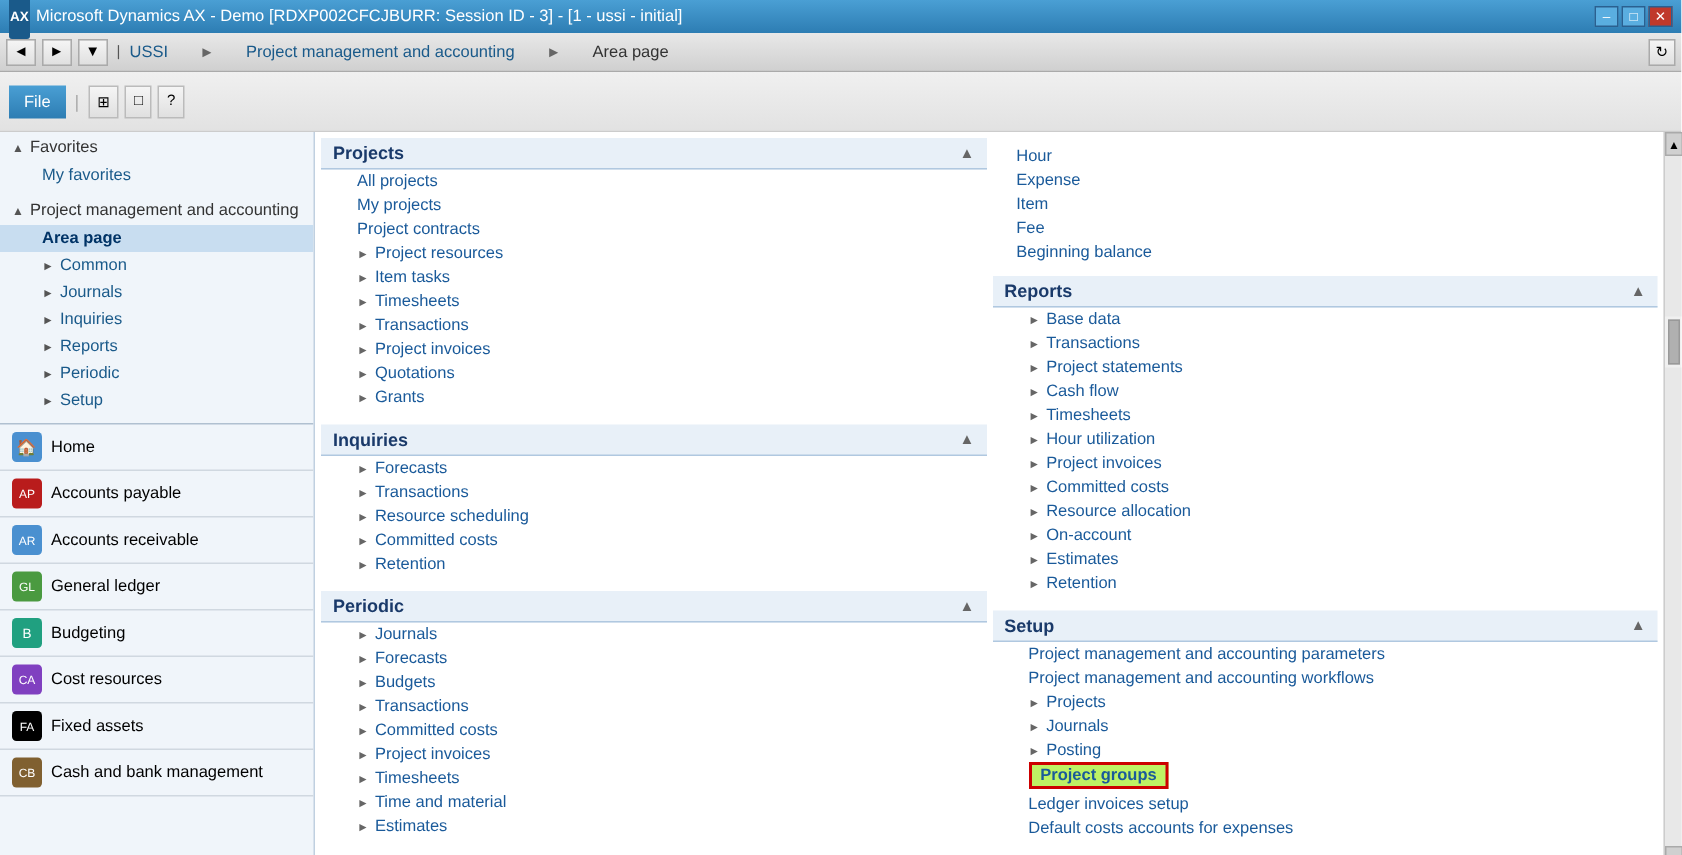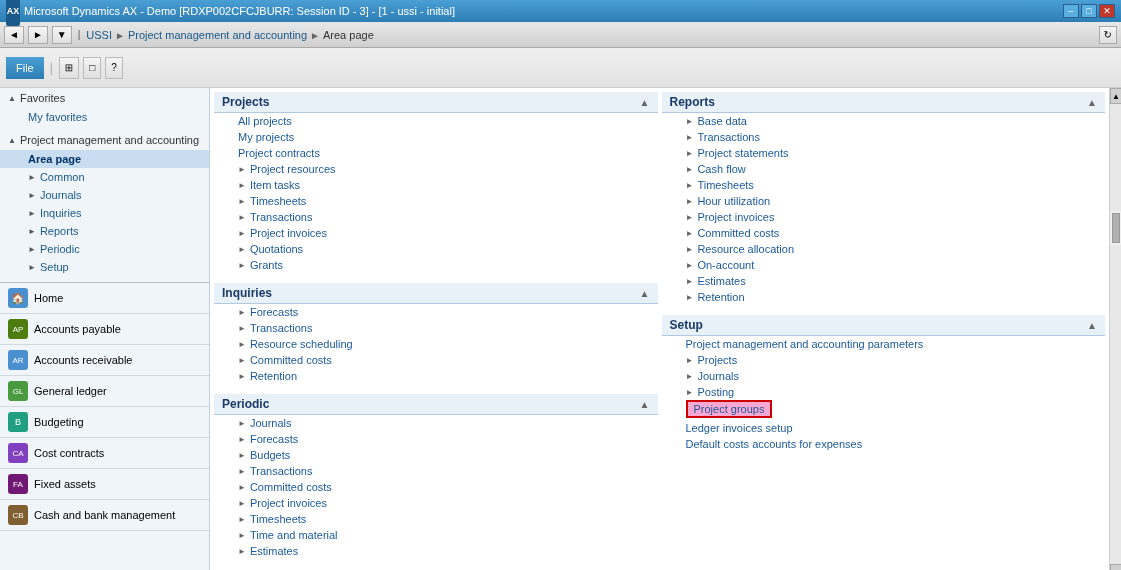--- a/index.html
+++ b/index.html
@@ -26,21 +26,21 @@
     .nav-bar {
       background: linear-gradient(to bottom, #e8e8e8, #d0d0d0);
       height: 26px;
       display: flex;
       align-items: center;
       padding: 0 4px;
       border-bottom: 1px solid #aaa;
       gap: 4px;
     }
     .nav-btn { background: linear-gradient(to bottom, #f5f5f5, #e0e0e0); border: 1px solid #aaa; padding: 1px 4px; font-size: 10px; cursor: pointer; height: 18px; display: flex; align-items: center; }
-    .nav-breadcrumb { display: flex; align-items: flex-end; gap: 3px; font-size: 11px; color: #333; }
+    .nav-breadcrumb { display: flex; align-items: flex-end; gap: 21px; font-size: 11px; color: #333; }
     .nav-arrow { color: #666; font-size: 10px; }
     .nav-link { color: #1a5a8a; cursor: pointer; text-decoration: none; }
     .nav-right { margin-left: auto; }
 
     
     .toolbar {
       background: linear-gradient(to bottom, #f0f0f0, #e2e2e2);
       height: 40px;
       display: flex;
       align-items: center;
@@ -98,25 +98,25 @@
       display: flex;
       align-items: center;
       padding: 5px 8px;
       font-size: 11px;
       cursor: pointer;
       border-bottom: 1px solid #d0d8e0;
       gap: 6px;
     }
     .nav-icon { width: 20px; height: 20px; border-radius: 3px; display: flex; align-items: center; justify-content: center; font-size: 11px; flex-shrink: 0; }
     .nav-icon.blue { background: #4a90d0; color: white; }
-    .nav-icon.orange { background: #4d7c0f; color: white; }
+    .nav-icon.orange { background: #b91c1c; color: white; }
     .nav-icon.green { background: #4a9a40; color: white; }
     .nav-icon.teal { background: #20a080; color: white; }
     .nav-icon.purple { background: #8040c0; color: white; }
-    .nav-icon.red { background: #701a75; color: white; }
+    .nav-icon.red { background: #000000; color: white; }
     .nav-icon.brown { background: #806030; color: white; }
 
     
     .content-area {
       flex: 1;
       overflow-y: auto;
       background: white;
       padding: 0;
       display: flex;
     }
@@ -150,22 +150,23 @@
       padding: 2px 8px 2px 24px;
       font-size: 11px;
       color: #1a5a9a;
       cursor: pointer;
       display: flex;
       align-items: center;
       gap: 4px;
     }
     .section-item.highlighted {
       border: 2px solid #cc0000;
-      background: #f9a8d4;
+      background: #bef264;
       color: #1a5a9a;
+      font-weight: bold;
     }
     .section-item .tri { font-size: 8px; color: #666; }
 
     
     ::-webkit-scrollbar { width: 12px; }
     ::-webkit-scrollbar-track { background: #f0f0f0; }
     ::-webkit-scrollbar-thumb { background: #b0b0b0; border: 1px solid #999; }
 
     .scrollbar-right {
       width: 12px;
@@ -278,21 +279,21 @@
       <div class="sidebar-nav-item">
         <div class="nav-icon green" style="font-size:8px;">GL</div>
         <span>General ledger</span>
       </div>
       <div class="sidebar-nav-item">
         <div class="nav-icon teal" style="font-size:9px;">B</div>
         <span>Budgeting</span>
       </div>
       <div class="sidebar-nav-item">
         <div class="nav-icon purple" style="font-size:8px;">CA</div>
-        <span>Cost contracts</span>
+        <span>Cost resources</span>
       </div>
       <div class="sidebar-nav-item">
         <div class="nav-icon red" style="font-size:8px;">FA</div>
         <span>Fixed assets</span>
       </div>
       <div class="sidebar-nav-item">
         <div class="nav-icon brown" style="font-size:8px;">CB</div>
         <span>Cash and bank management</span>
       </div>
     </div>
@@ -414,20 +415,37 @@
           <div class="section-item">
             <span class="tri">►</span>
             <span>Estimates</span>
           </div>
         </div>
 
       </div>
 
       <div class="right-column">
 
+        <div style="padding: 4px 8px 8px 8px;">
+          <div class="section-item" style="padding-left:8px;">
+            <span>Hour</span>
+          </div>
+          <div class="section-item" style="padding-left:8px;">
+            <span>Expense</span>
+          </div>
+          <div class="section-item" style="padding-left:8px;">
+            <span>Item</span>
+          </div>
+          <div class="section-item" style="padding-left:8px;">
+            <span>Fee</span>
+          </div>
+          <div class="section-item" style="padding-left:8px;">
+            <span>Beginning balance</span>
+          </div>
+        </div>
 
         <div class="content-section">
           <div class="section-header">
             <span>Reports</span>
             <span class="collapse-btn">▲</span>
           </div>
           <div class="section-item">
             <span class="tri">►</span>
             <span>Base data</span>
           </div>
@@ -477,20 +495,23 @@
           </div>
         </div>
 
         <div class="content-section">
           <div class="section-header">
             <span>Setup</span>
             <span class="collapse-btn">▲</span>
           </div>
           <div class="section-item">
             <span>Project management and accounting parameters</span>
+          </div>
+          <div class="section-item">
+            <span>Project management and accounting workflows</span>
           </div>
           <div class="section-item">
             <span class="tri">►</span>
             <span>Projects</span>
           </div>
           <div class="section-item">
             <span class="tri">►</span>
             <span>Journals</span>
           </div>
           <div class="section-item">

